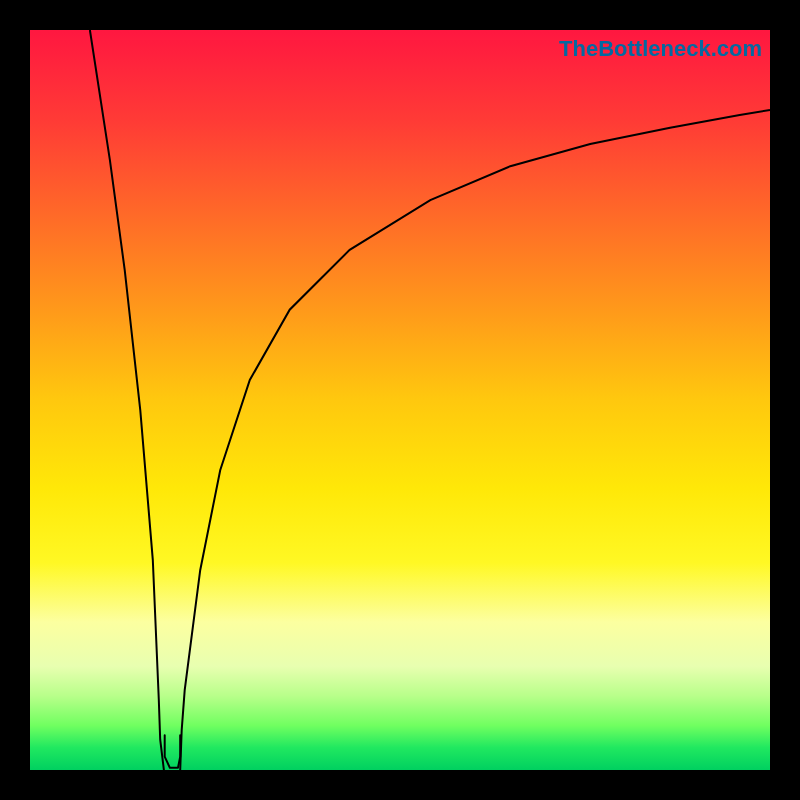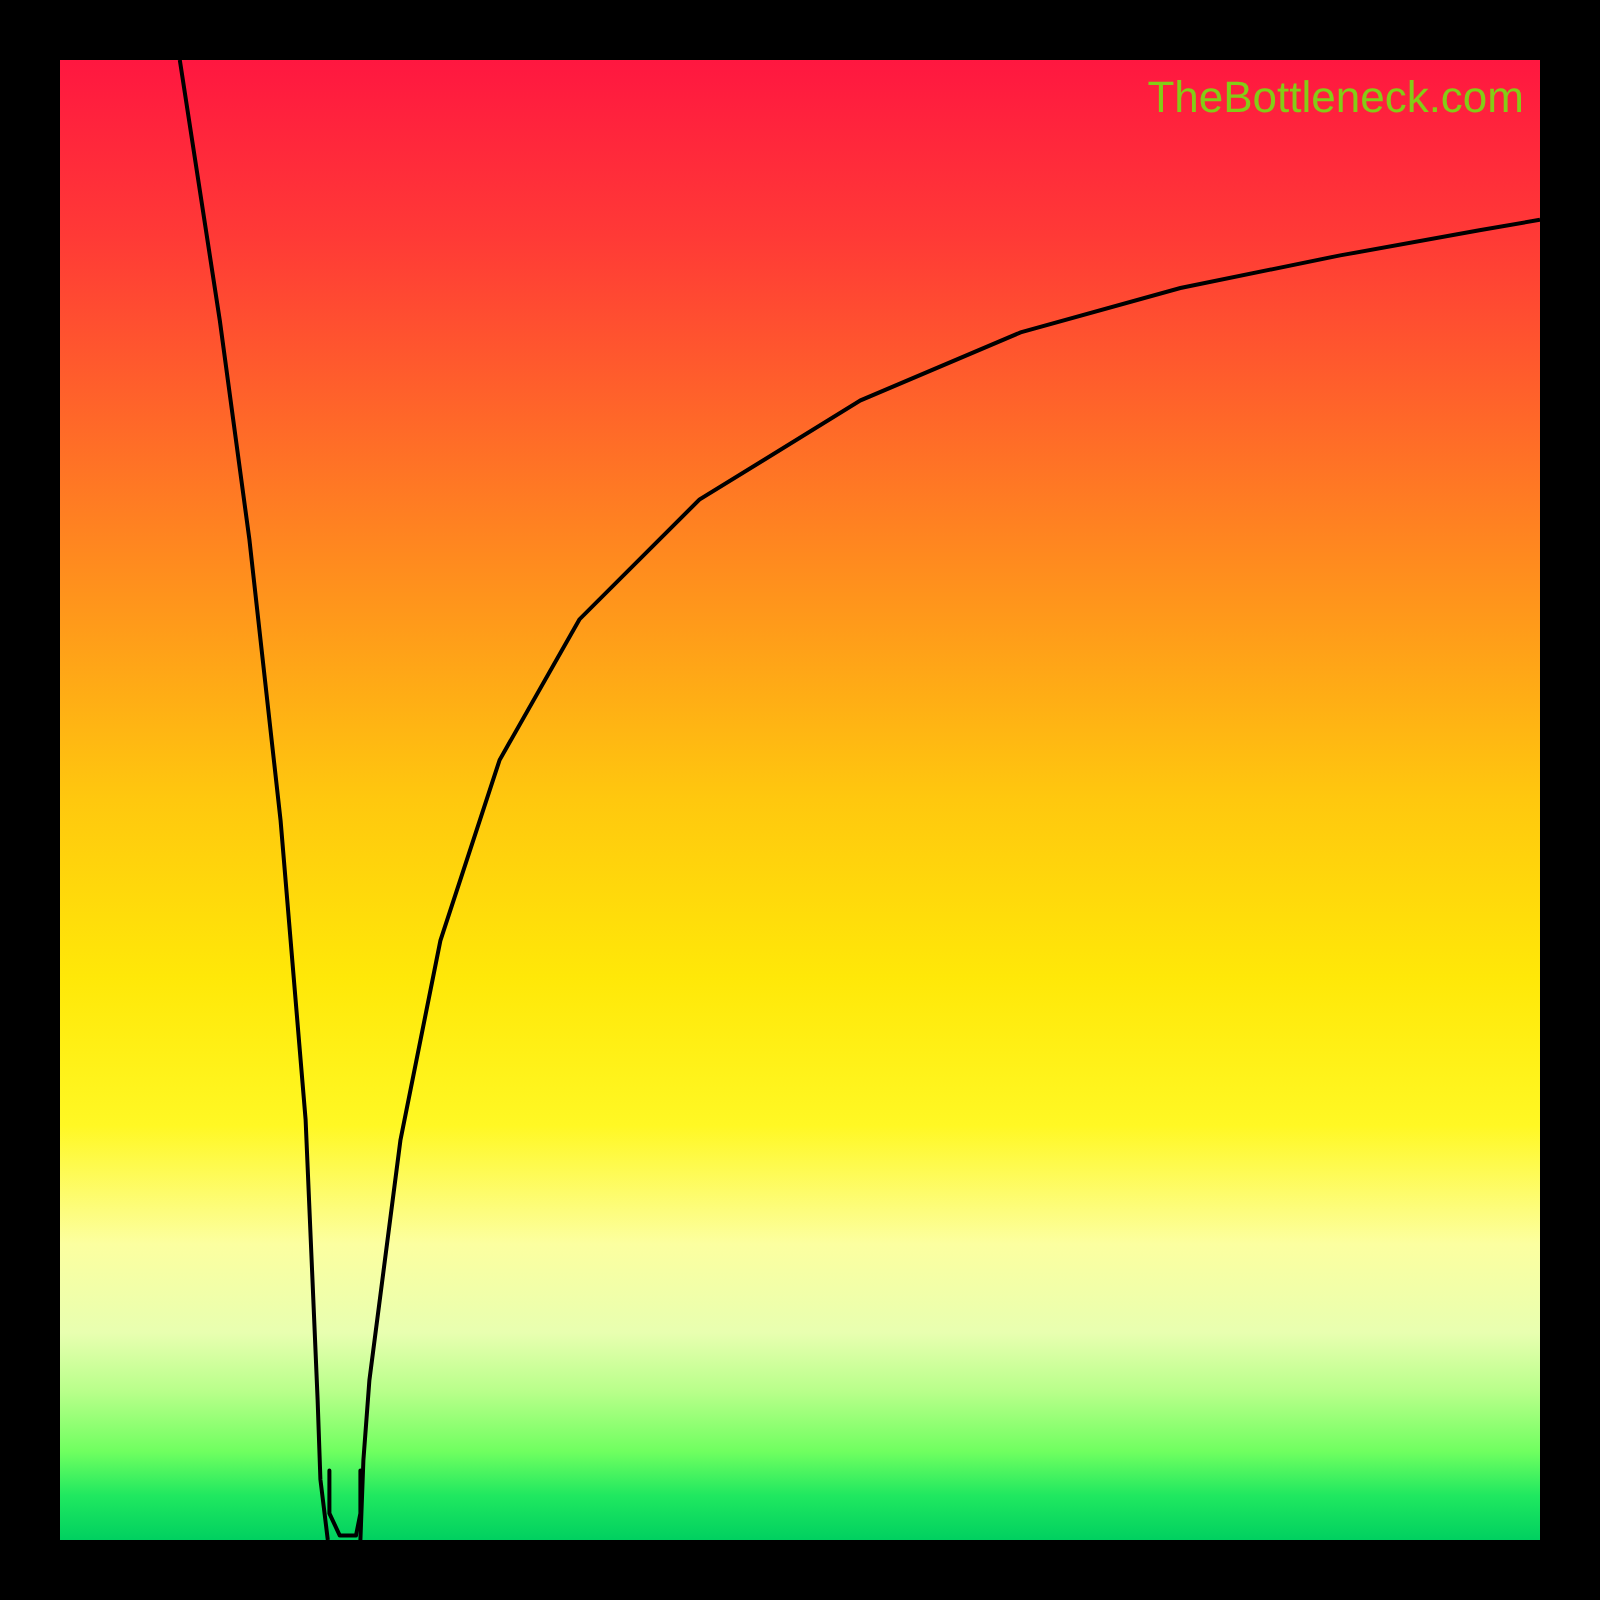--- a/index.html
+++ b/index.html
@@ -15,22 +15,22 @@
       #ffc80e 50%,
       #ffe808 62%,
       #fff824 72%,
       #fcffa0 80%,
       #e8ffb0 86%,
       #b8ff8a 90%,
       #70ff60 94%,
       #20e860 97%,
       #00d060 100%);
   }
-  .watermark{position:absolute;top:6px;right:8px;color:#84cc16;
-    font-size:22px;font-weight:normal;user-select:none;}
+  .watermark{position:absolute;top:6px;right:8px;color:#0369a1;
+    font-size:22px;font-weight:bold;user-select:none;}
   svg.curve{position:absolute;inset:0;}
   .curve path, .curve polyline{fill:none;stroke:#000;stroke-width:2;}
   .fiducial{stroke:#c15c5c;stroke-width:14;stroke-linecap:round;
     stroke-linejoin:round;fill:none;}
 </style>
 </head>
 <body>
 
 <div class="frame">
   <div class="plot">

